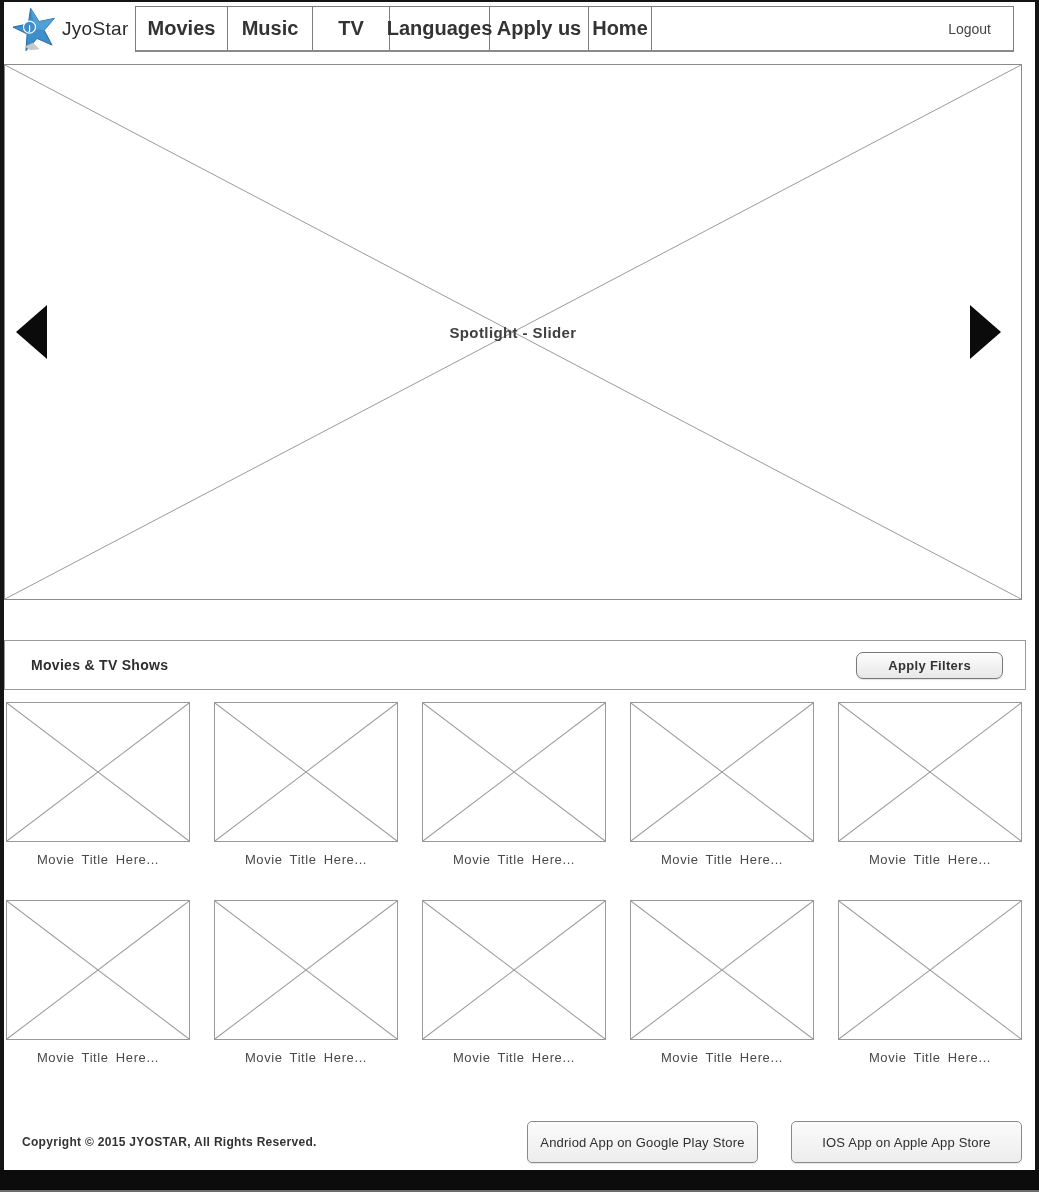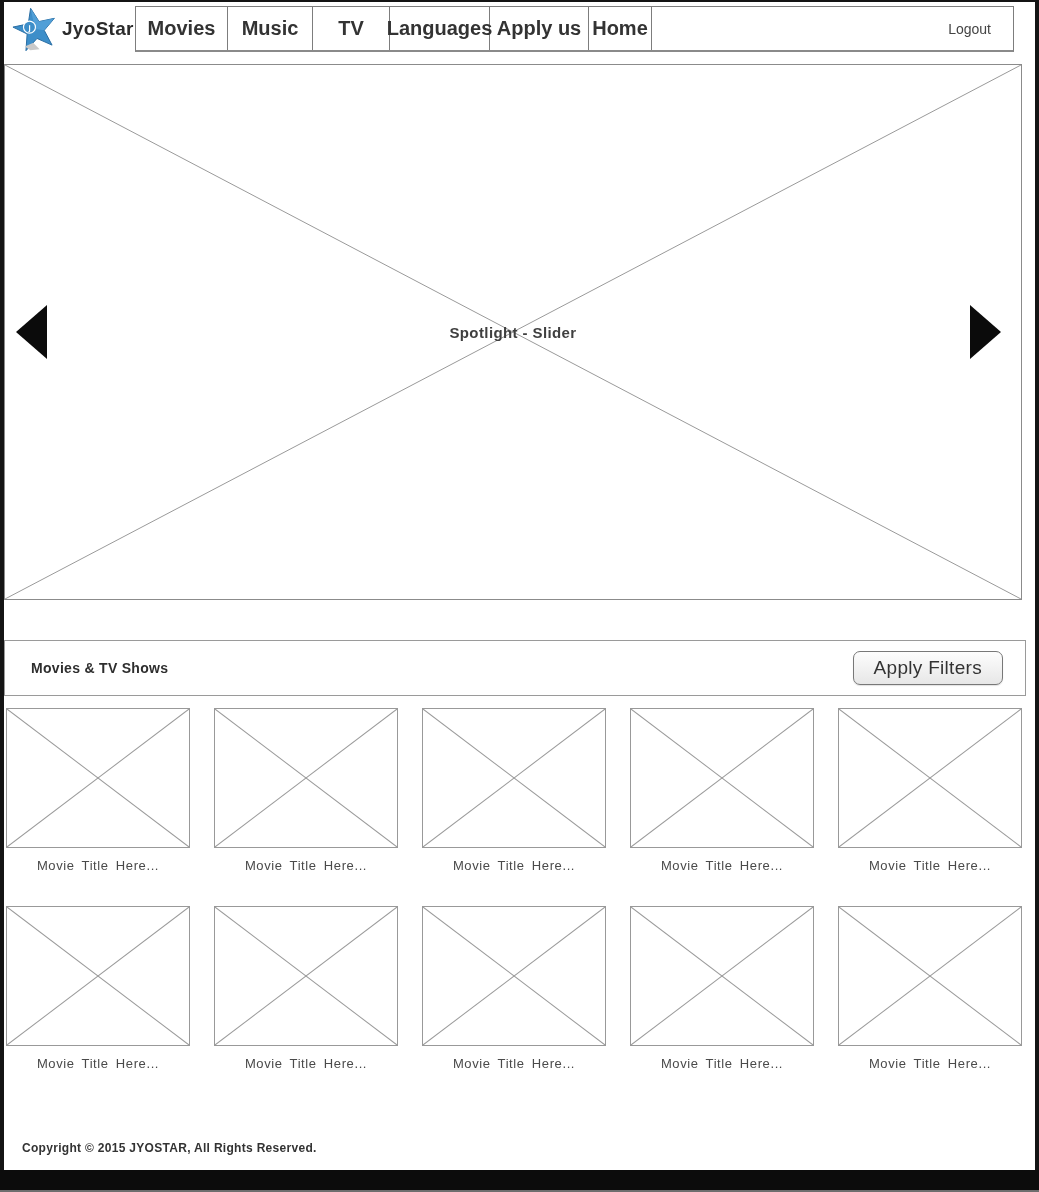--- a/index.html
+++ b/index.html
@@ -8,21 +8,21 @@
 
   .page{
     position:relative; width:1039px; height:1192px; background:#fff;
     border-left:4px solid #141414; border-right:4px solid #141414; border-top:2px solid #141414;
   }
 
   
   .topbar{ display:flex; align-items:stretch; height:50px; padding-top:4px; }
   .logo{ width:131px; display:flex; align-items:center; gap:4px; padding-left:8px; cursor:pointer; }
   .logo svg{ width:46px; height:46px; flex:0 0 auto; }
-  .brand{ font-size:19px; font-weight:bold; color:#2b2b2b; letter-spacing:.3px; }
+  .brand{ font-size:19px; font-weight:normal; color:#2b2b2b; letter-spacing:.3px; }
   .nav{ flex:1; display:flex; align-items:stretch; margin-right:21px; border:1px solid #7d7d7d; border-bottom:2px solid #8a8a8a; background:#fff; }
   .nav-cell{
     display:flex; align-items:center; justify-content:center;
     border-right:1px solid #7d7d7d; font-size:20px; font-weight:600; color:#333;
     cursor:pointer; white-space:nowrap;
   }
   .nav-cell:nth-child(1){ width:92px; }
   .nav-cell:nth-child(2){ width:85px;text-align:center; }
   .nav-cell:nth-child(3){ width:77px; }
   .nav-cell:nth-child(4){ width:100px; }
@@ -42,28 +42,28 @@
     position:absolute; top:50%; left:50%; transform:translate(-50%,-50%);
     background:transparent; font-size:15px; font-weight:bold; color:#3f3f3f; letter-spacing:.4px;
     padding:0 6px;
   }
   .arrow{ position:absolute; top:50%; transform:translateY(-50%); width:0; height:0; cursor:pointer; }
   .arrow.left{ left:11px; border-top:27px solid transparent; border-bottom:27px solid transparent; border-right:31px solid #0b0b0b; }
   .arrow.right{ right:20px; border-top:27px solid transparent; border-bottom:27px solid transparent; border-left:31px solid #0b0b0b; }
 
   
   .section-bar{
-    margin:40px 9px 0 0; height:56px; border:1px solid #9a9a9a;
+    margin:40px 9px 0 0; height:50px; border:1px solid #9a9a9a;
     display:flex; align-items:center; justify-content:space-between; padding:0 22px 0 26px; background:#fff;
   }
   .section-title{ font-size:14px; font-weight:bold; color:#2e2e2e; letter-spacing:.3px; }
   .filter-btn{
-    font-family:inherit; font-size:19px; color:#333; letter-spacing:.3px;
-    padding:5px 20px; border:1px solid #787878; border-radius:7px;
-    background:linear-gradient(#fdfdfd,#e7e7e7); cursor:pointer; box-shadow:0 1px 1px rgba(0,0,0,.12);
+    font-family:inherit; font-size:13px; color:#333; letter-spacing:.3px;
+    padding:5px 31px; border:1px solid #787878; border-radius:7px;
+    background:linear-gradient(#fdfdfd,#e7e7e7); cursor:pointer; box-shadow:0 1px 1px rgba(0,0,0,.12);font-weight:bold;
   }
 
   
   .grid{ margin:12px 13px 0 2px; }
   .card-row{ display:grid; grid-template-columns:repeat(5,1fr); gap:24px; margin-bottom:32px; }
   .card-row:last-child{ margin-bottom:0; }
   .card{ cursor:pointer; }
   .thumb{ position:relative; height:140px; border:1px solid #999; background:#fff; }
   .caption{
     margin-top:10px; height:16px; text-align:center; font-size:13px; color:#4a4a4a;
@@ -230,16 +230,20 @@
         <line x1="100" y1="0" x2="0" y2="100"></line>
       </svg>
     </div>
     <figcaption class="caption">Movie Title Here...</figcaption>
   </figure>
 </div>
     </div>
 
   <footer class="footer">
     <span class="copyright">Copyright © 2015 JYOSTAR, All Rights Reserved.</span>
+    <div class="store-buttons">
+      <button class="store-btn">Andriod App on Google Play Store</button>
+      <button class="store-btn">IOS App on Apple App Store</button>
+    </div>
   </footer>
 
   <div class="bottom-bar"></div>
 </div>
 
 </body></html>

